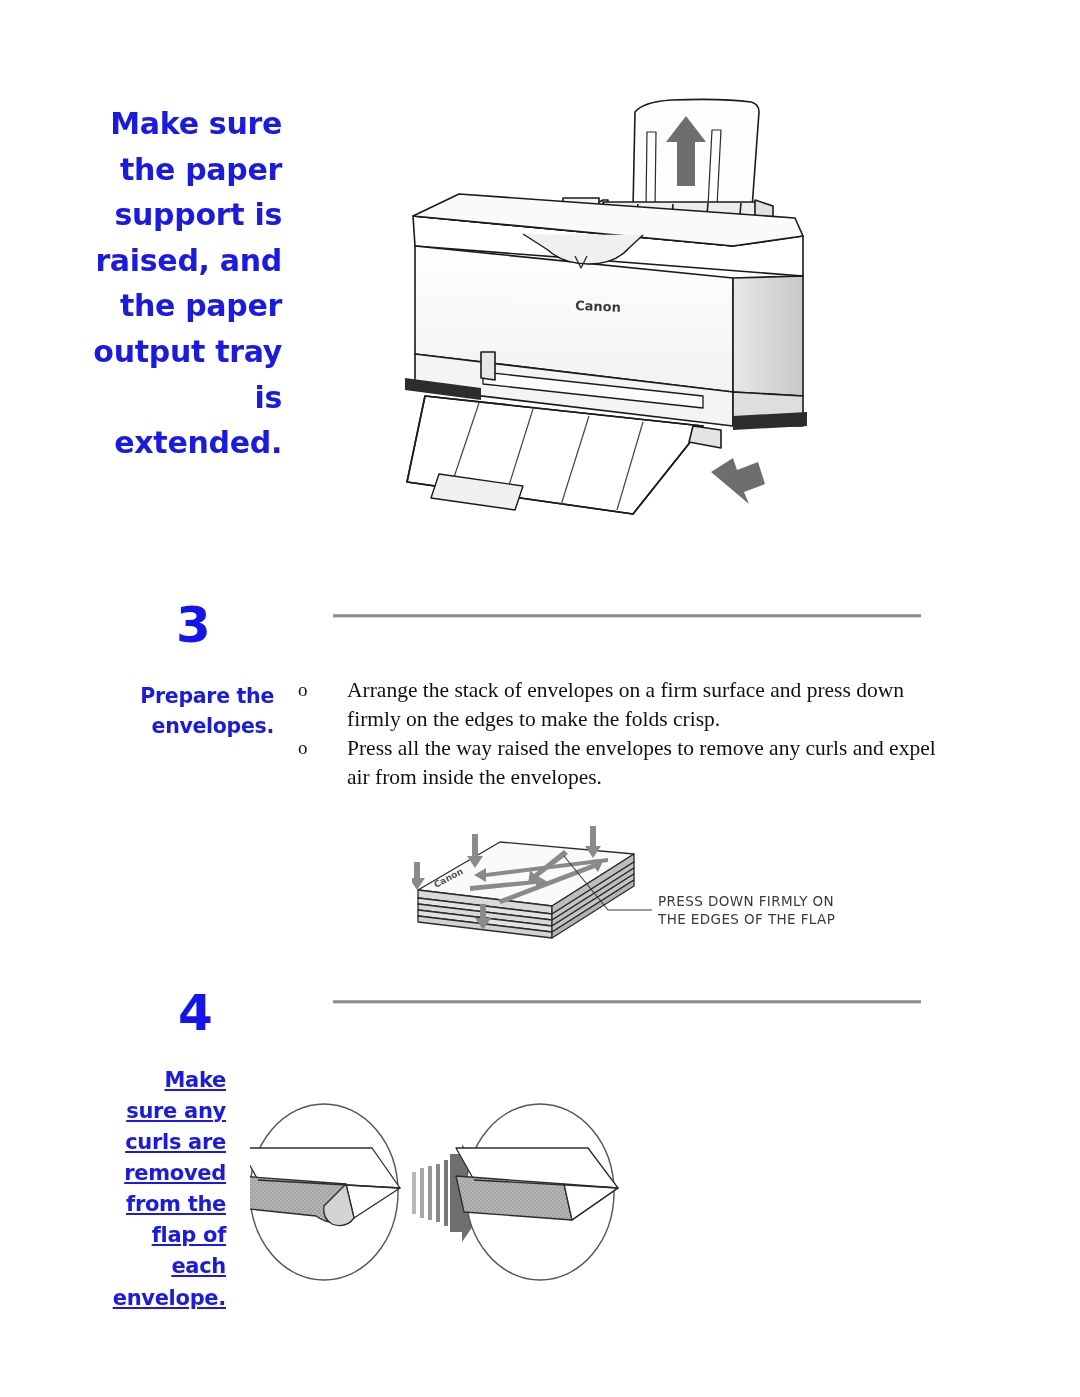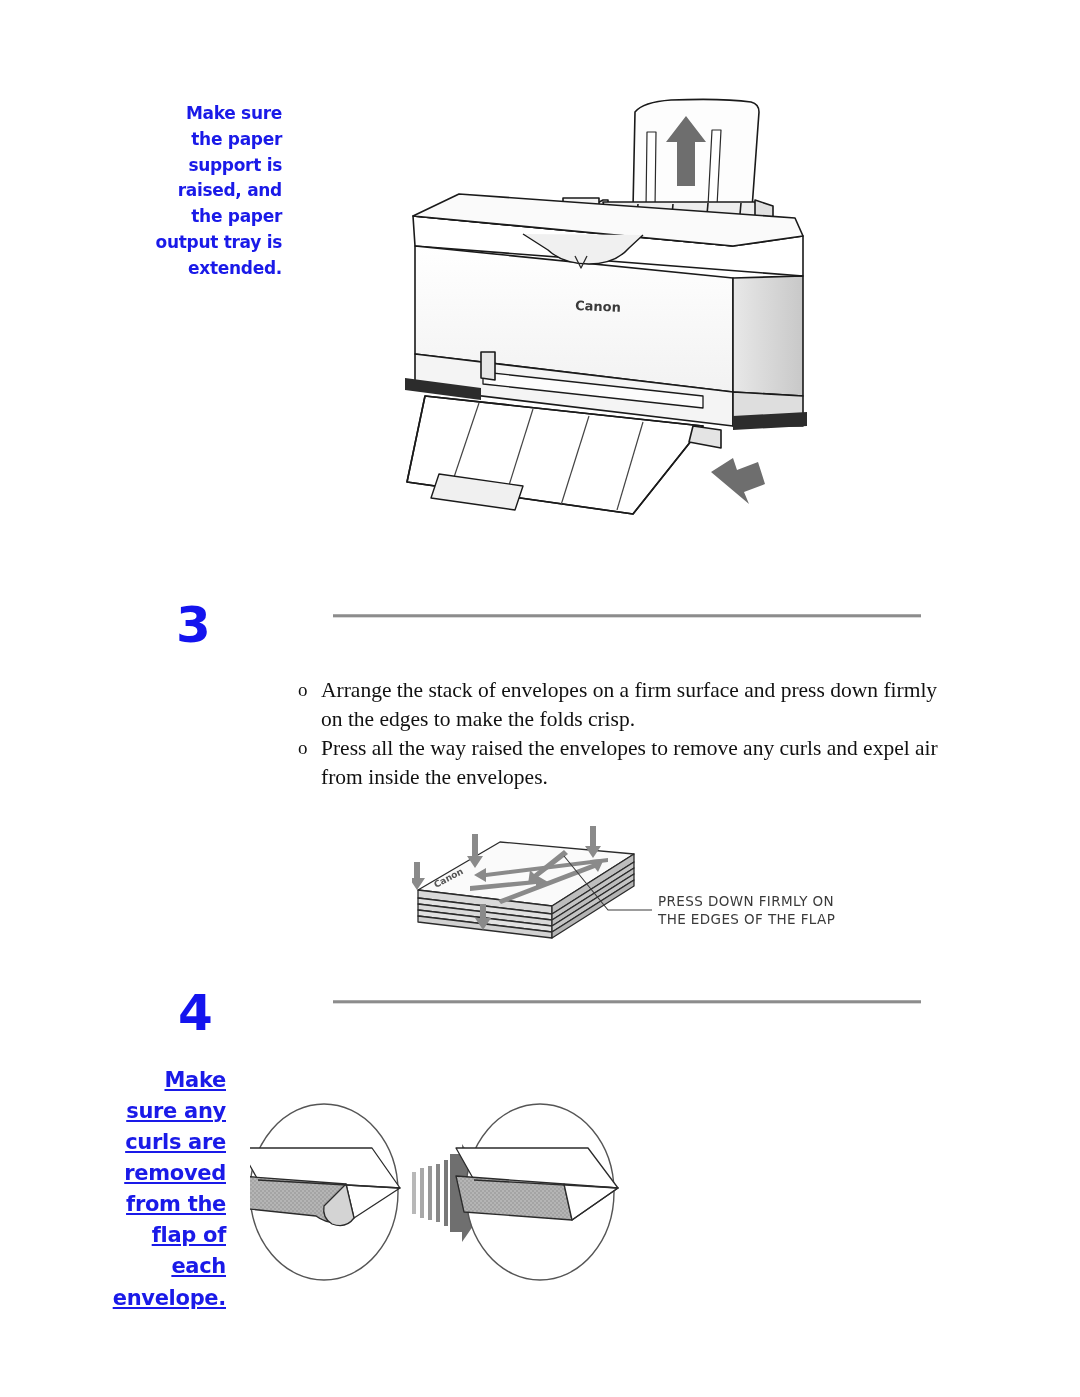--- a/index.html
+++ b/index.html
@@ -24,21 +24,21 @@
     font-weight: bold;
     text-align: right;
     letter-spacing: -0.3px;
     line-height: 1.52;
     white-space: pre-line;
   }
   .side-note-1 {
     left: 60px;
     top: 101px;
     width: 222px;
-    font-size: 17px;
+    font-size: 30px;
   }
   .side-note-2 {
     left: 92px;
     top: 681px;
     width: 182px;
     font-size: 20.5px;
     line-height: 1.47;
   }
   .side-note-3 {
     left: 70px;
@@ -91,20 +91,21 @@
   }
   .bullet-mark {
     width: 23px;
     flex: 0 0 23px;
     font-size: 19px;
     line-height: 1.45;
     color: #111111;
   }
   .bullet-text {
     flex: 1 1 auto;
+    margin-left: 26px;
   }
 
   
   .illus { position: absolute; }
   .illus svg { display: block; }
 
   .illus-printer { left: 403px; top: 96px; }
   .illus-stack   { left: 412px; top: 812px; }
   .illus-flap    { left: 250px; top: 1088px; }
 </style>
@@ -192,20 +193,22 @@
         <g fill="#6e6e6e" stroke="none">
           <path d="M308 376 L330 362 L334 374 L355 366 L362 388 L341 396 L346 408 Z"></path>
         </g>
       </g>
     </svg>
   </div>
 
   <div class="step-num step-num-3">3</div>
   <div class="rule rule-3"></div>
 
+  <div class="side-note side-note-2">Prepare the
+envelopes.</div>
 
   <div class="body-block">
     <div class="bullet-row">
       <span class="bullet-mark">o</span>
       <span class="bullet-text">Arrange the stack of envelopes on a firm surface and press down firmly on the edges to make the folds crisp.</span>
     </div>
     <div class="bullet-row">
       <span class="bullet-mark">o</span>
       <span class="bullet-text">Press all the way raised the envelopes to remove any curls and expel air from inside the envelopes.</span>
     </div>

